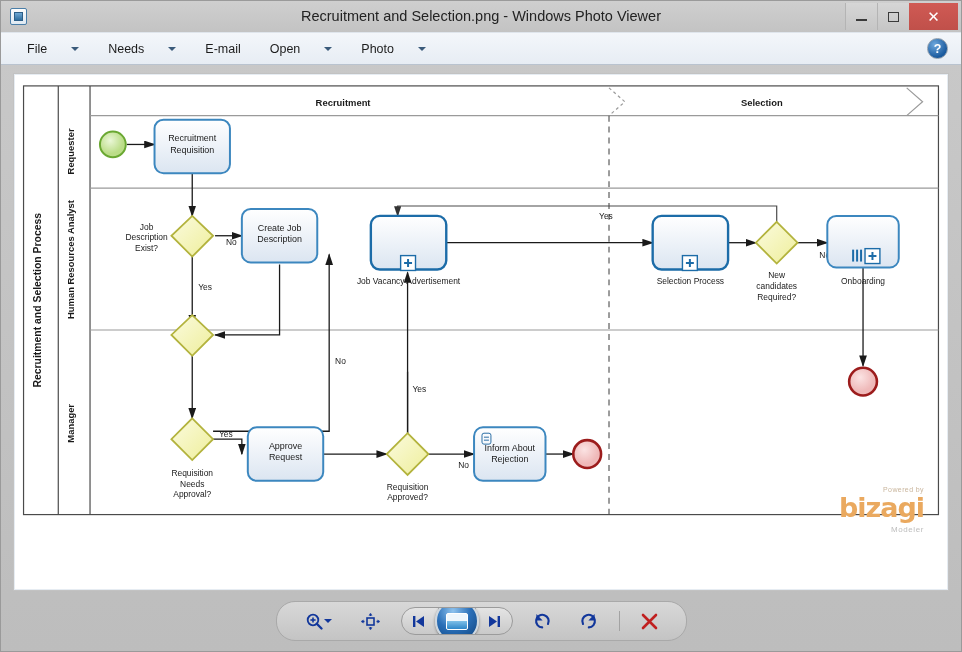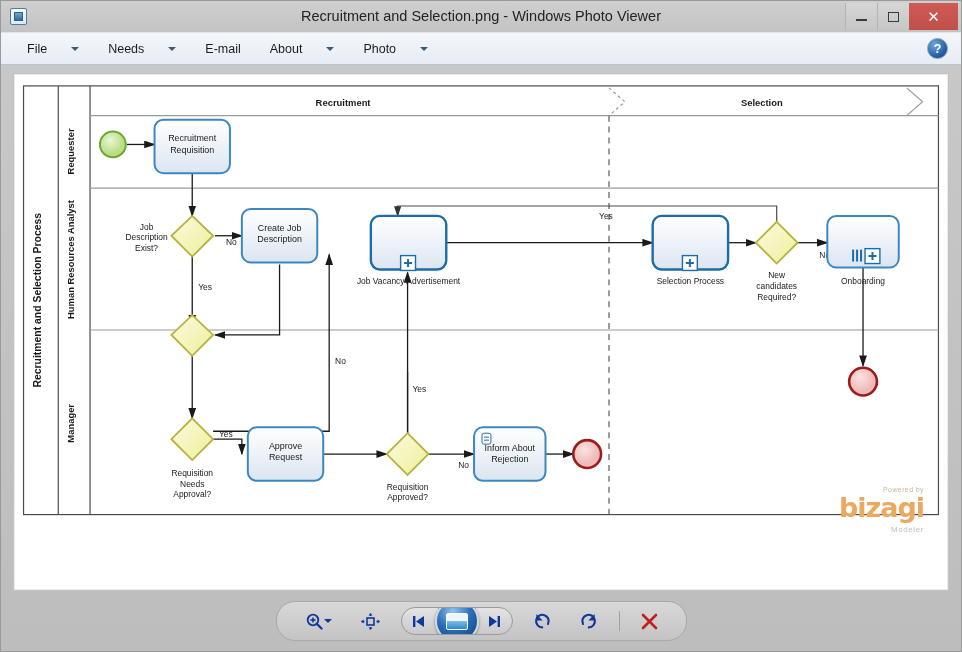--- a/index.html
+++ b/index.html
@@ -195,21 +195,21 @@
       <span class="caret"></span>
     </div>
     <div class="menu-item">
       <span>Needs</span>
       <span class="caret"></span>
     </div>
     <div class="menu-item">
       <span>E-mail</span>
     </div>
     <div class="menu-item">
-      <span>About</span>
+      <span>Open</span>
       <span class="caret"></span>
     </div>
     <div class="menu-item">
       <span>Photo</span>
       <span class="caret"></span>
     </div>
     <div class="help-btn">
       <span>?</span>
     </div>
   </div>

